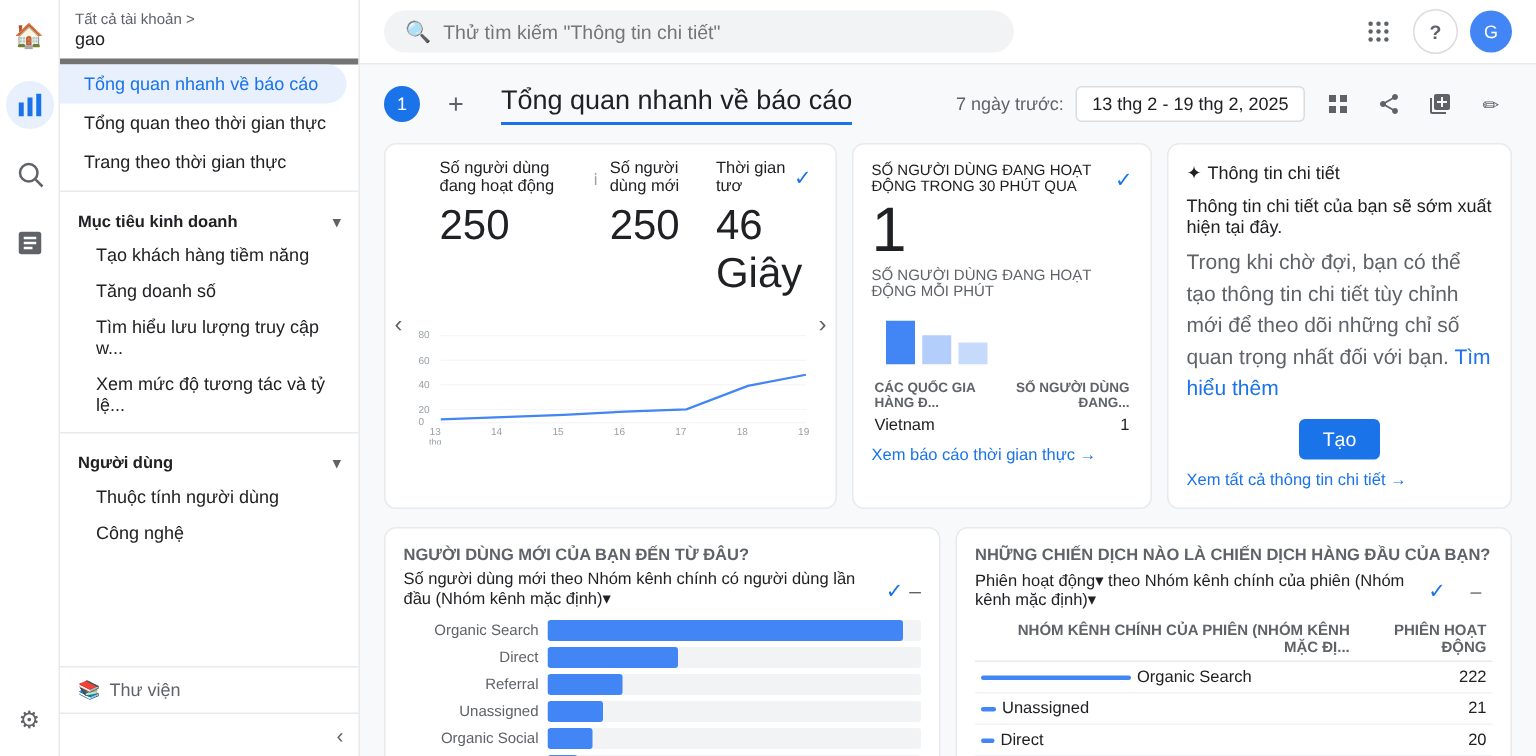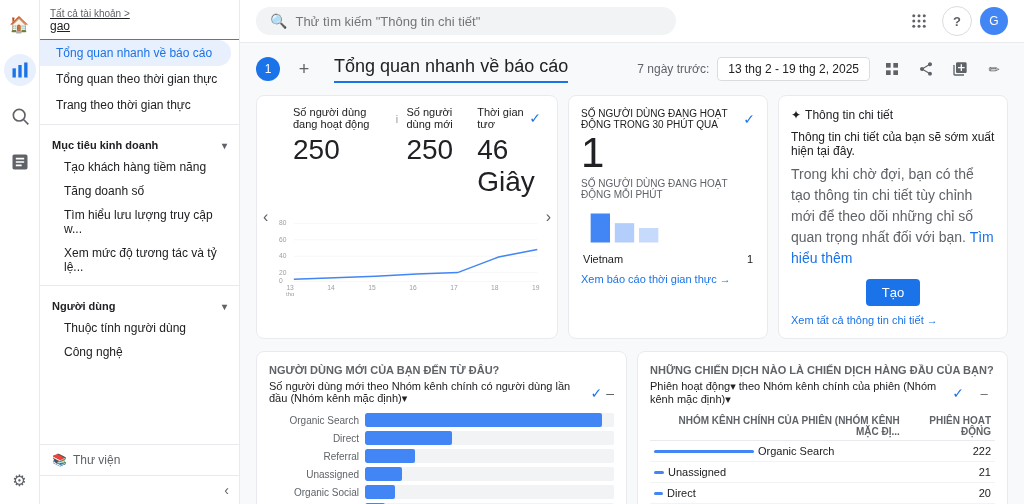--- a/index.html
+++ b/index.html
@@ -117,21 +117,21 @@
   <div class="icon-rail-item" title="Advertising">
     <svg width="20" height="20" viewBox="0 0 24 24" fill="currentColor">
         <path d="M19 3H5c-1.1 0-2 .9-2 2v14c0 1.1.9 2 2 2h14c1.1 0 2-.9 2-2V5c0-1.1-.9-2-2-2zm-5 14H7v-2h7v2zm3-4H7v-2h10v2zm0-4H7V7h10v2z"></path>
       </svg>
   </div>
   <div class="icon-rail-item icon-rail-bottom" title="Settings" style="margin-top:auto;">⚙</div>
 </div>
 
 <div class="nav-panel">
 
-  <div style="padding:8px 10px 6px; border-bottom:1px solid #737373;text-decoration:underline;">
+  <div style="padding:8px 10px 6px; border-bottom:4px solid #737373;">
     <div style="font-size:10px; color:#5f6368;">Tất cả tài khoản &gt;</div>
     <div style="font-size:12px; font-weight:500; color:#202124;">gao</div>
   </div>
 
   <div class="nav-item active">Tổng quan nhanh về báo cáo</div>
   <div class="nav-item">Tổng quan theo thời gian thực</div>
   <div class="nav-item">Trang theo thời gian thực</div>
 
   <hr class="nav-divider">
 
@@ -286,20 +286,24 @@
         <div class="realtime-value">1</div>
         <div class="realtime-sub">SỐ NGƯỜI DÙNG ĐANG HOẠT ĐỘNG MỖI PHÚT</div>
         
         <svg width="100%" height="40" viewBox="0 0 180 40">
           <rect x="10" y="5" width="20" height="30" fill="#4285f4"></rect>
           <rect x="35" y="15" width="20" height="20" fill="#4285f4" opacity="0.4"></rect>
           <rect x="60" y="20" width="20" height="15" fill="#4285f4" opacity="0.3"></rect>
         </svg>
         <table class="realtime-table">
           <tbody>
+              <tr>
+            <th>CÁC QUỐC GIA HÀNG Đ...</th>
+            <th style="text-align:right;">SỐ NGƯỜI DÙNG ĐANG...</th>
+          </tr>
           <tr>
             <td>Vietnam</td>
             <td style="text-align:right;">1</td>
           </tr>
         </tbody>
           </table>
         <a class="realtime-link">Xem báo cáo thời gian thực →</a>
       </div>
 
       <div class="info-card">

